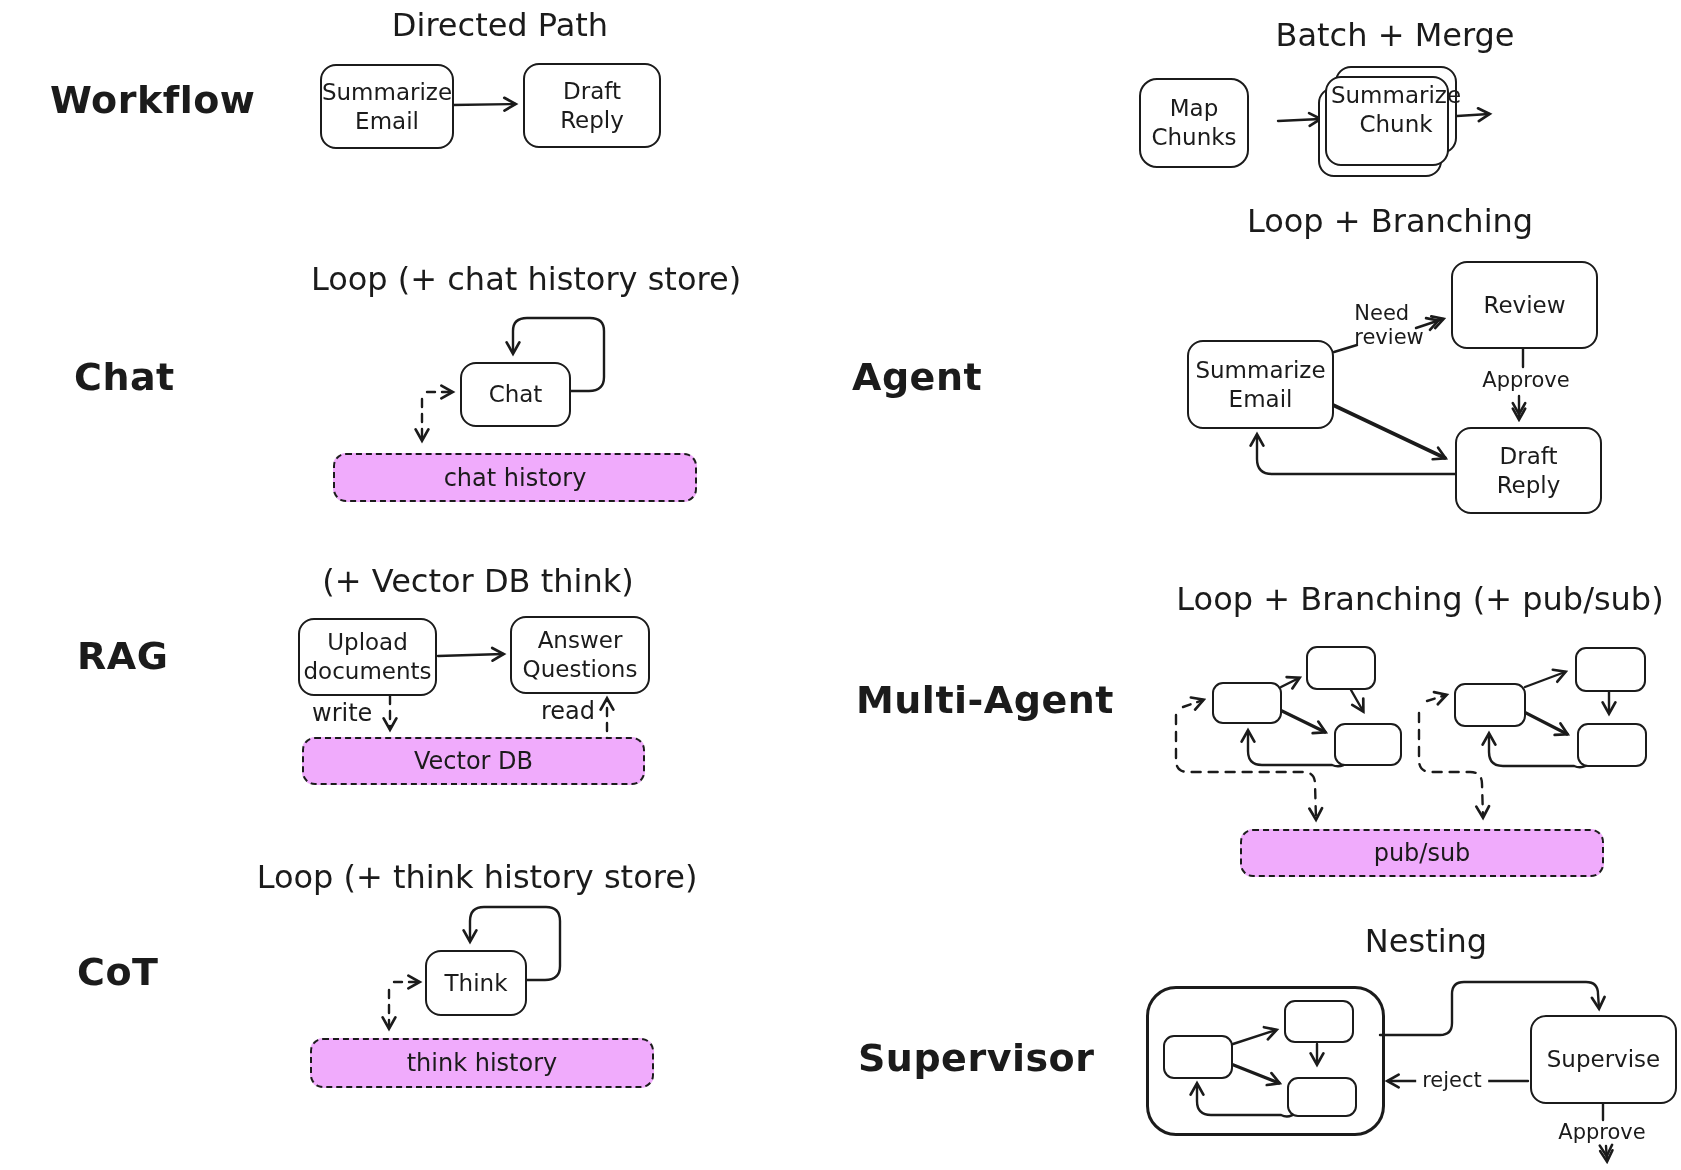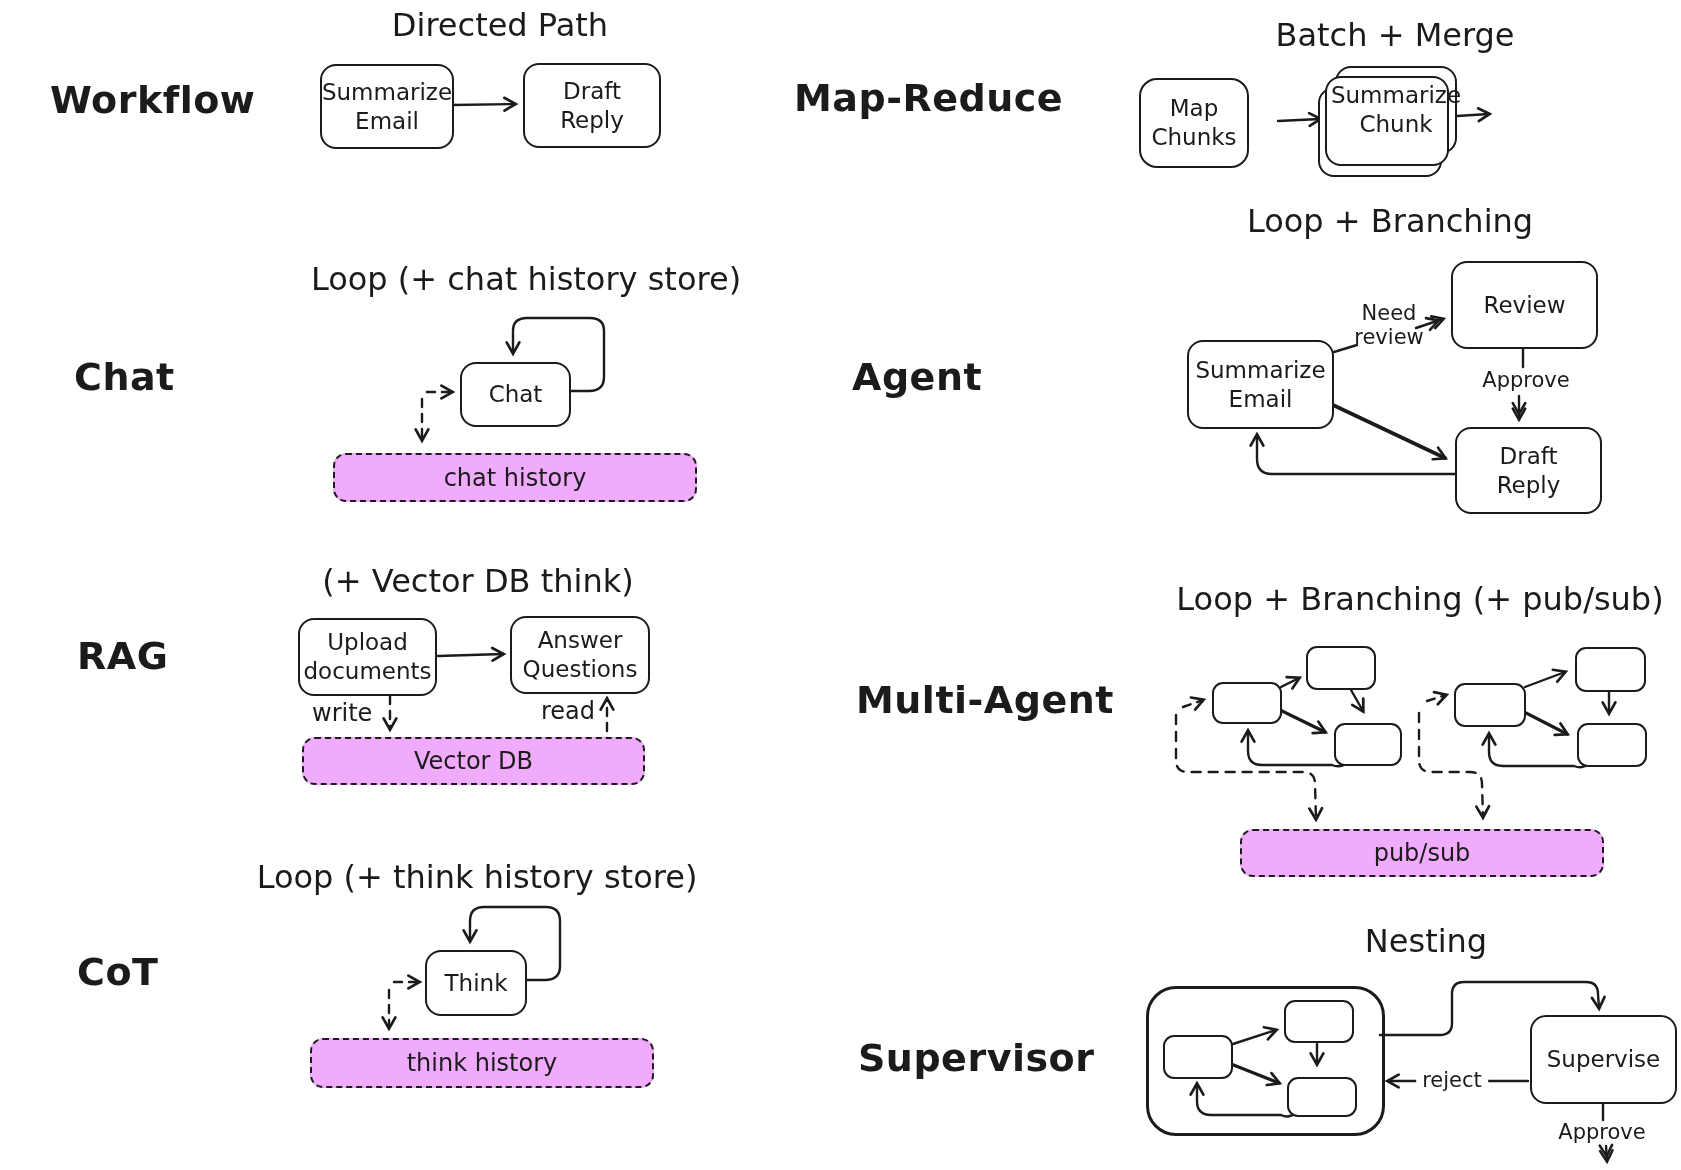--- a/index.html
+++ b/index.html
@@ -13,21 +13,21 @@
         background:#fff;font-size:23px;line-height:1.25;font-weight:500;}
   .node.small{border-radius:11px;border-width:2.4px;}
   .store{position:absolute;z-index:3;display:flex;align-items:center;justify-content:center;
          border:2.6px dashed #1b1b1b;border-radius:13px;background:#f0abfc;font-size:24px;font-weight:500;}
   .container-box{position:absolute;z-index:2;border:3px solid #1b1b1b;border-radius:30px;background:transparent;}
   .stack{}
   .stack::before,.stack::after{content:"";position:absolute;left:-2.6px;top:-2.6px;right:-2.6px;bottom:-2.6px;
          border:2.6px solid #1b1b1b;border-radius:16px;background:#fff;z-index:-1;}
   .stack::before{transform:translate(-9px,11px);}
   .stack::after{transform:translate(-16px,22px);z-index:-2;}
-  .edge-label{position:absolute;z-index:4;font-size:21px;font-weight:500;text-align:center;
+  .edge-label{position:absolute;z-index:4;font-size:21px;font-weight:500;text-align:left;
               white-space:pre-line;line-height:1.15;transform:translateX(-50%);}
   .edge-label.masked{background:#fff;padding:0 6px;}
   .edge-label.plain-left{transform:none;}
   .rw{font-size:24px;}
 </style>
 </head>
 <body>
 
 <div class="canvas">
 
@@ -87,21 +87,20 @@
       <path stroke-width="3.2" d="M1231,1064 L1279,1083" marker-end="url(#mo)"></path>
       <path d="M1297,1112 Q1289,1119 1281,1115 L1211,1115 Q1197,1115 1197,1101 L1197,1084" marker-end="url(#mo)"></path>
       <path d="M1380,1035 L1440,1035 Q1452,1035 1452,1023 L1452,994 Q1452,982 1464,982 L1586,982 Q1598,982 1598,994 L1599,1008" marker-end="url(#mo)"></path>
       <path d="M1528,1081 L1388,1081" marker-end="url(#mo)"></path>
       <path d="M1603,1100 L1603,1120"></path>
       <path d="M1606,1146 L1607,1161" marker-end="url(#md)"></path>
     </g>
   </svg>
 
   <div class="big-label" style="left:18px;top:78px;">Workflow</div>
-  <div class="big-label" style="left:762px;top:76px;">Map-Reduce</div>
   <div class="big-label" style="left:42px;top:355px;">Chat</div>
   <div class="big-label" style="left:820px;top:355px;">Agent</div>
   <div class="big-label" style="left:45px;top:634px;">RAG</div>
   <div class="big-label" style="left:824px;top:678px;">Multi-Agent</div>
   <div class="big-label" style="left:45px;top:950px;">CoT</div>
   <div class="big-label" style="left:826px;top:1036px;">Supervisor</div>
 
   <div class="title" style="left:500px;top:6px;">Directed Path</div>
   <div class="title" style="left:1395px;top:16px;">Batch + Merge</div>
   <div class="title" style="left:526px;top:260px;">Loop (+ chat history store)</div>

